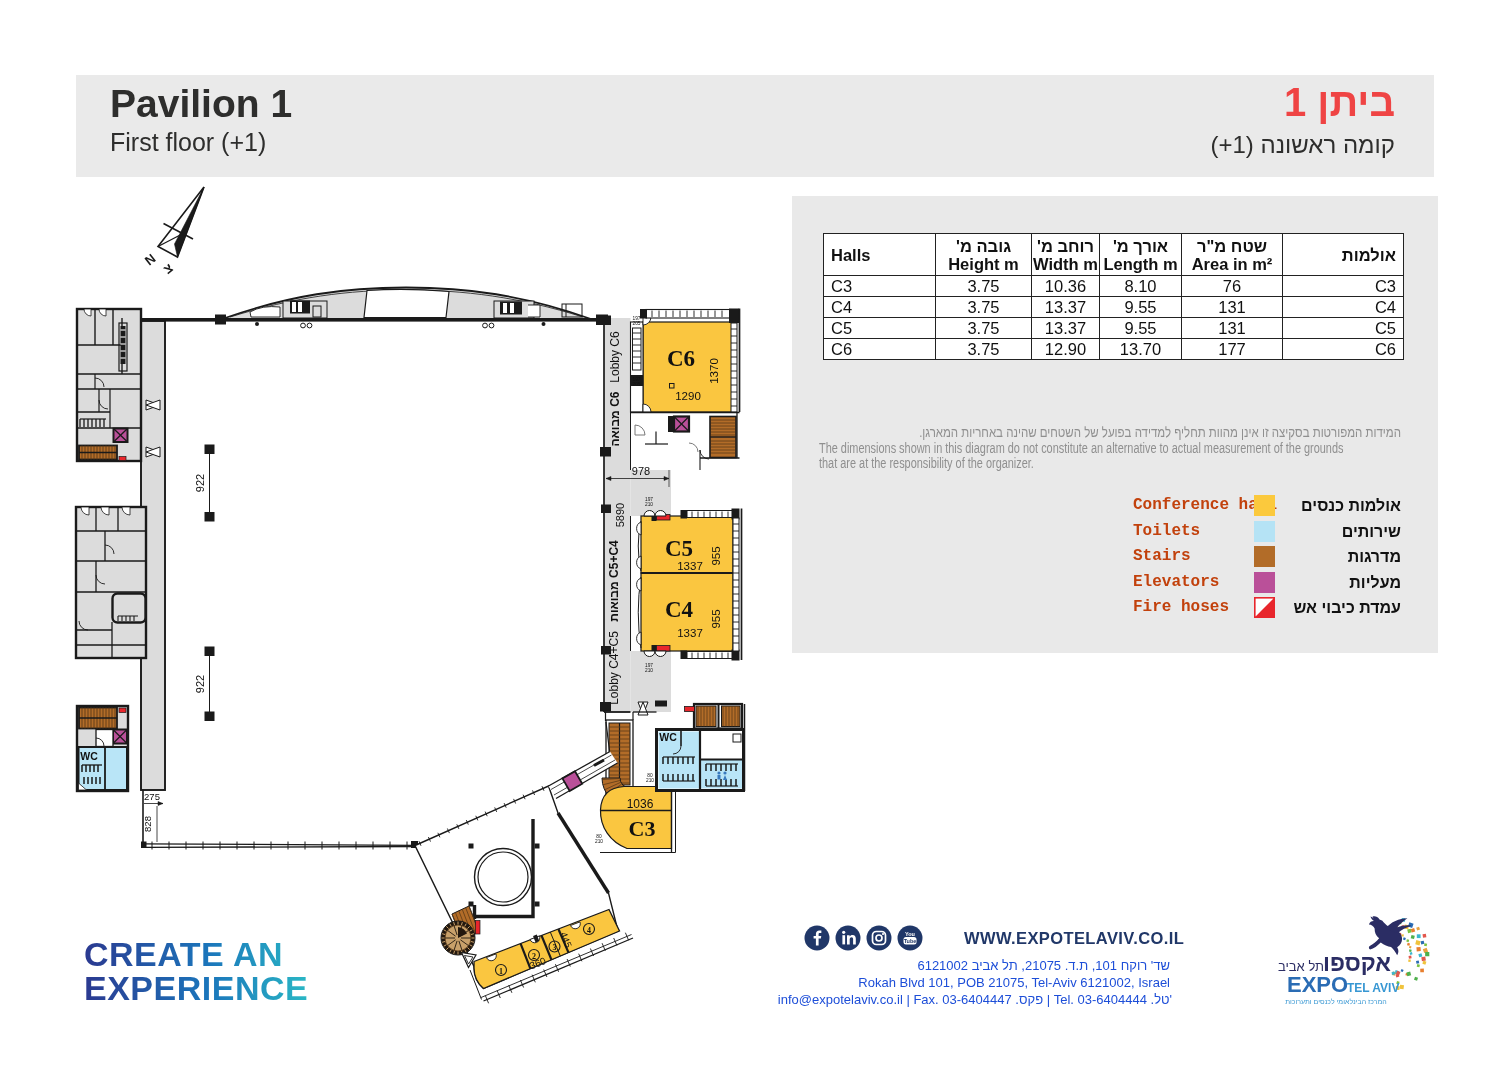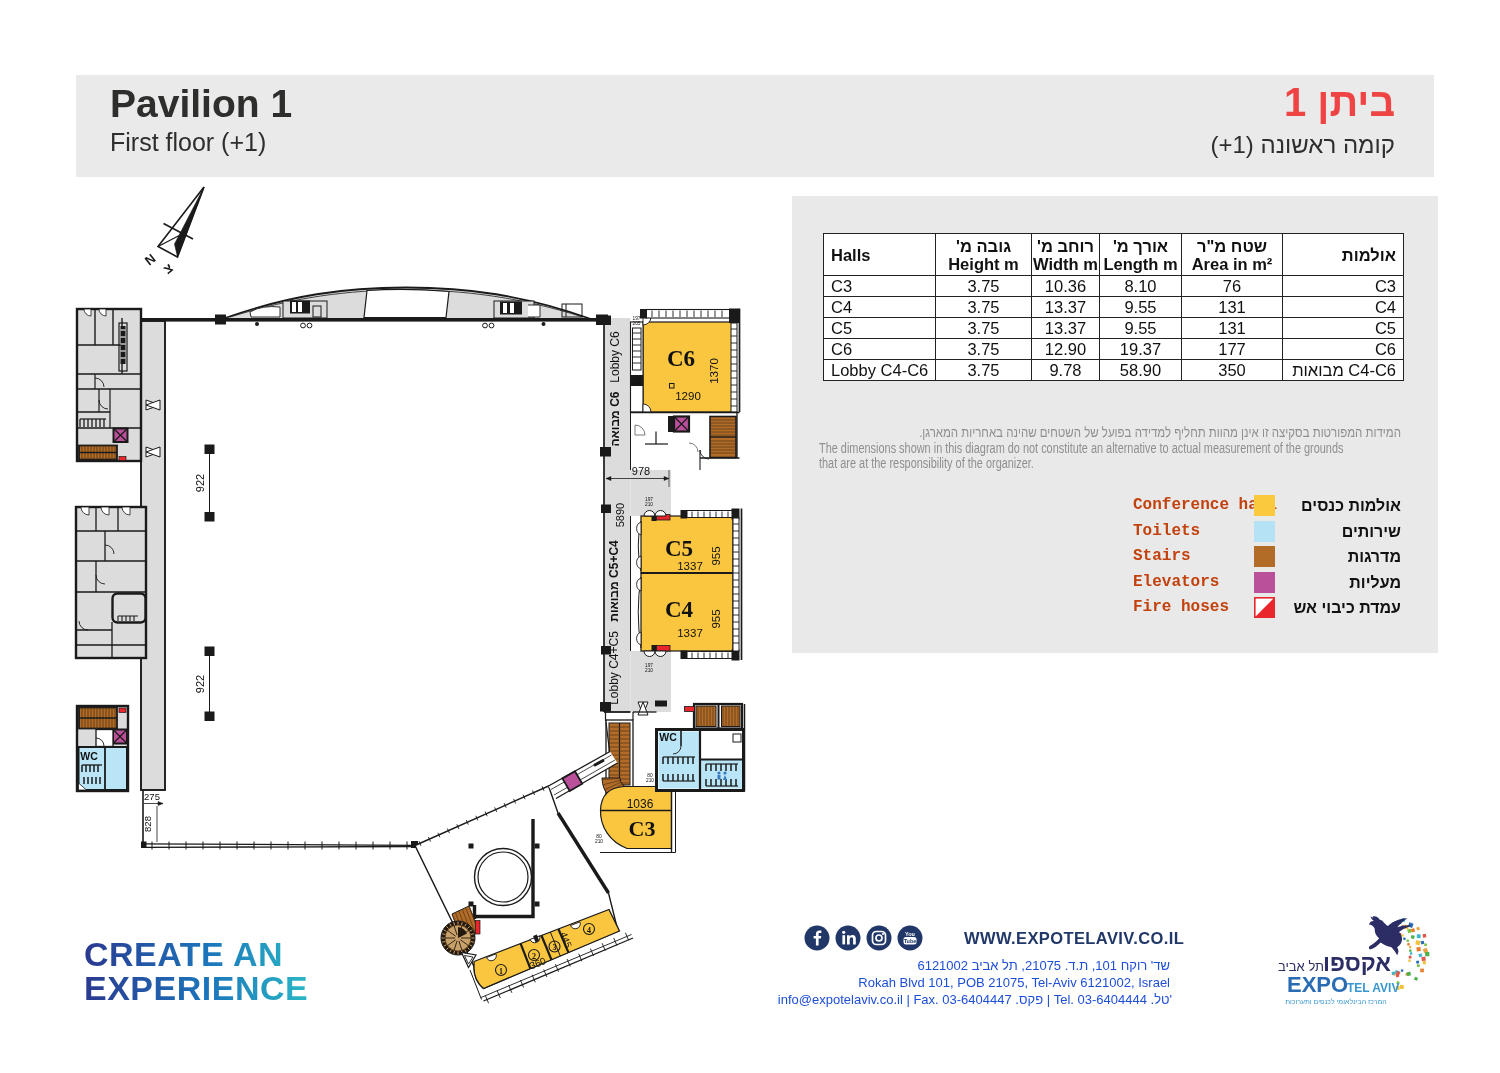--- a/index.html
+++ b/index.html
@@ -77,31 +77,23 @@
         <td class="c">3.75</td>
         <td class="c">13.37</td>
         <td class="c">9.55</td>
         <td class="c">131</td>
         <td class="r">C5</td>
       </tr>
 <tr>
         <td class="l">C6</td>
         <td class="c">3.75</td>
         <td class="c">12.90</td>
-        <td class="c">19.37</td>
+        <td class="c">13.70</td>
         <td class="c">177</td>
         <td class="r">C6</td>
-      </tr>
-<tr>
-        <td class="l">Lobby C4-C6</td>
-        <td class="c">3.75</td>
-        <td class="c">9.78</td>
-        <td class="c">58.90</td>
-        <td class="c">350</td>
-        <td class="r">מבואות C4-C6</td>
       </tr>
 </tbody>
   </table>
 
 <div id="disc-he">המידות המפורטות בסקיצה זו אינן מהוות תחליף למדידה בפועל של השטחים שהינה באחריות המארגן.</div>
 
 <div id="disc-en">The dimensions shown in this diagram do not constitute an alternative to actual measurement of the grounds<br>that are at the responsibility of the organizer.</div>
 
 <div class="leg-en" style="top:495px;">Conference hall</div>
 <div class="leg-sq" style="top:495px;background:#FBC93D;"></div>

